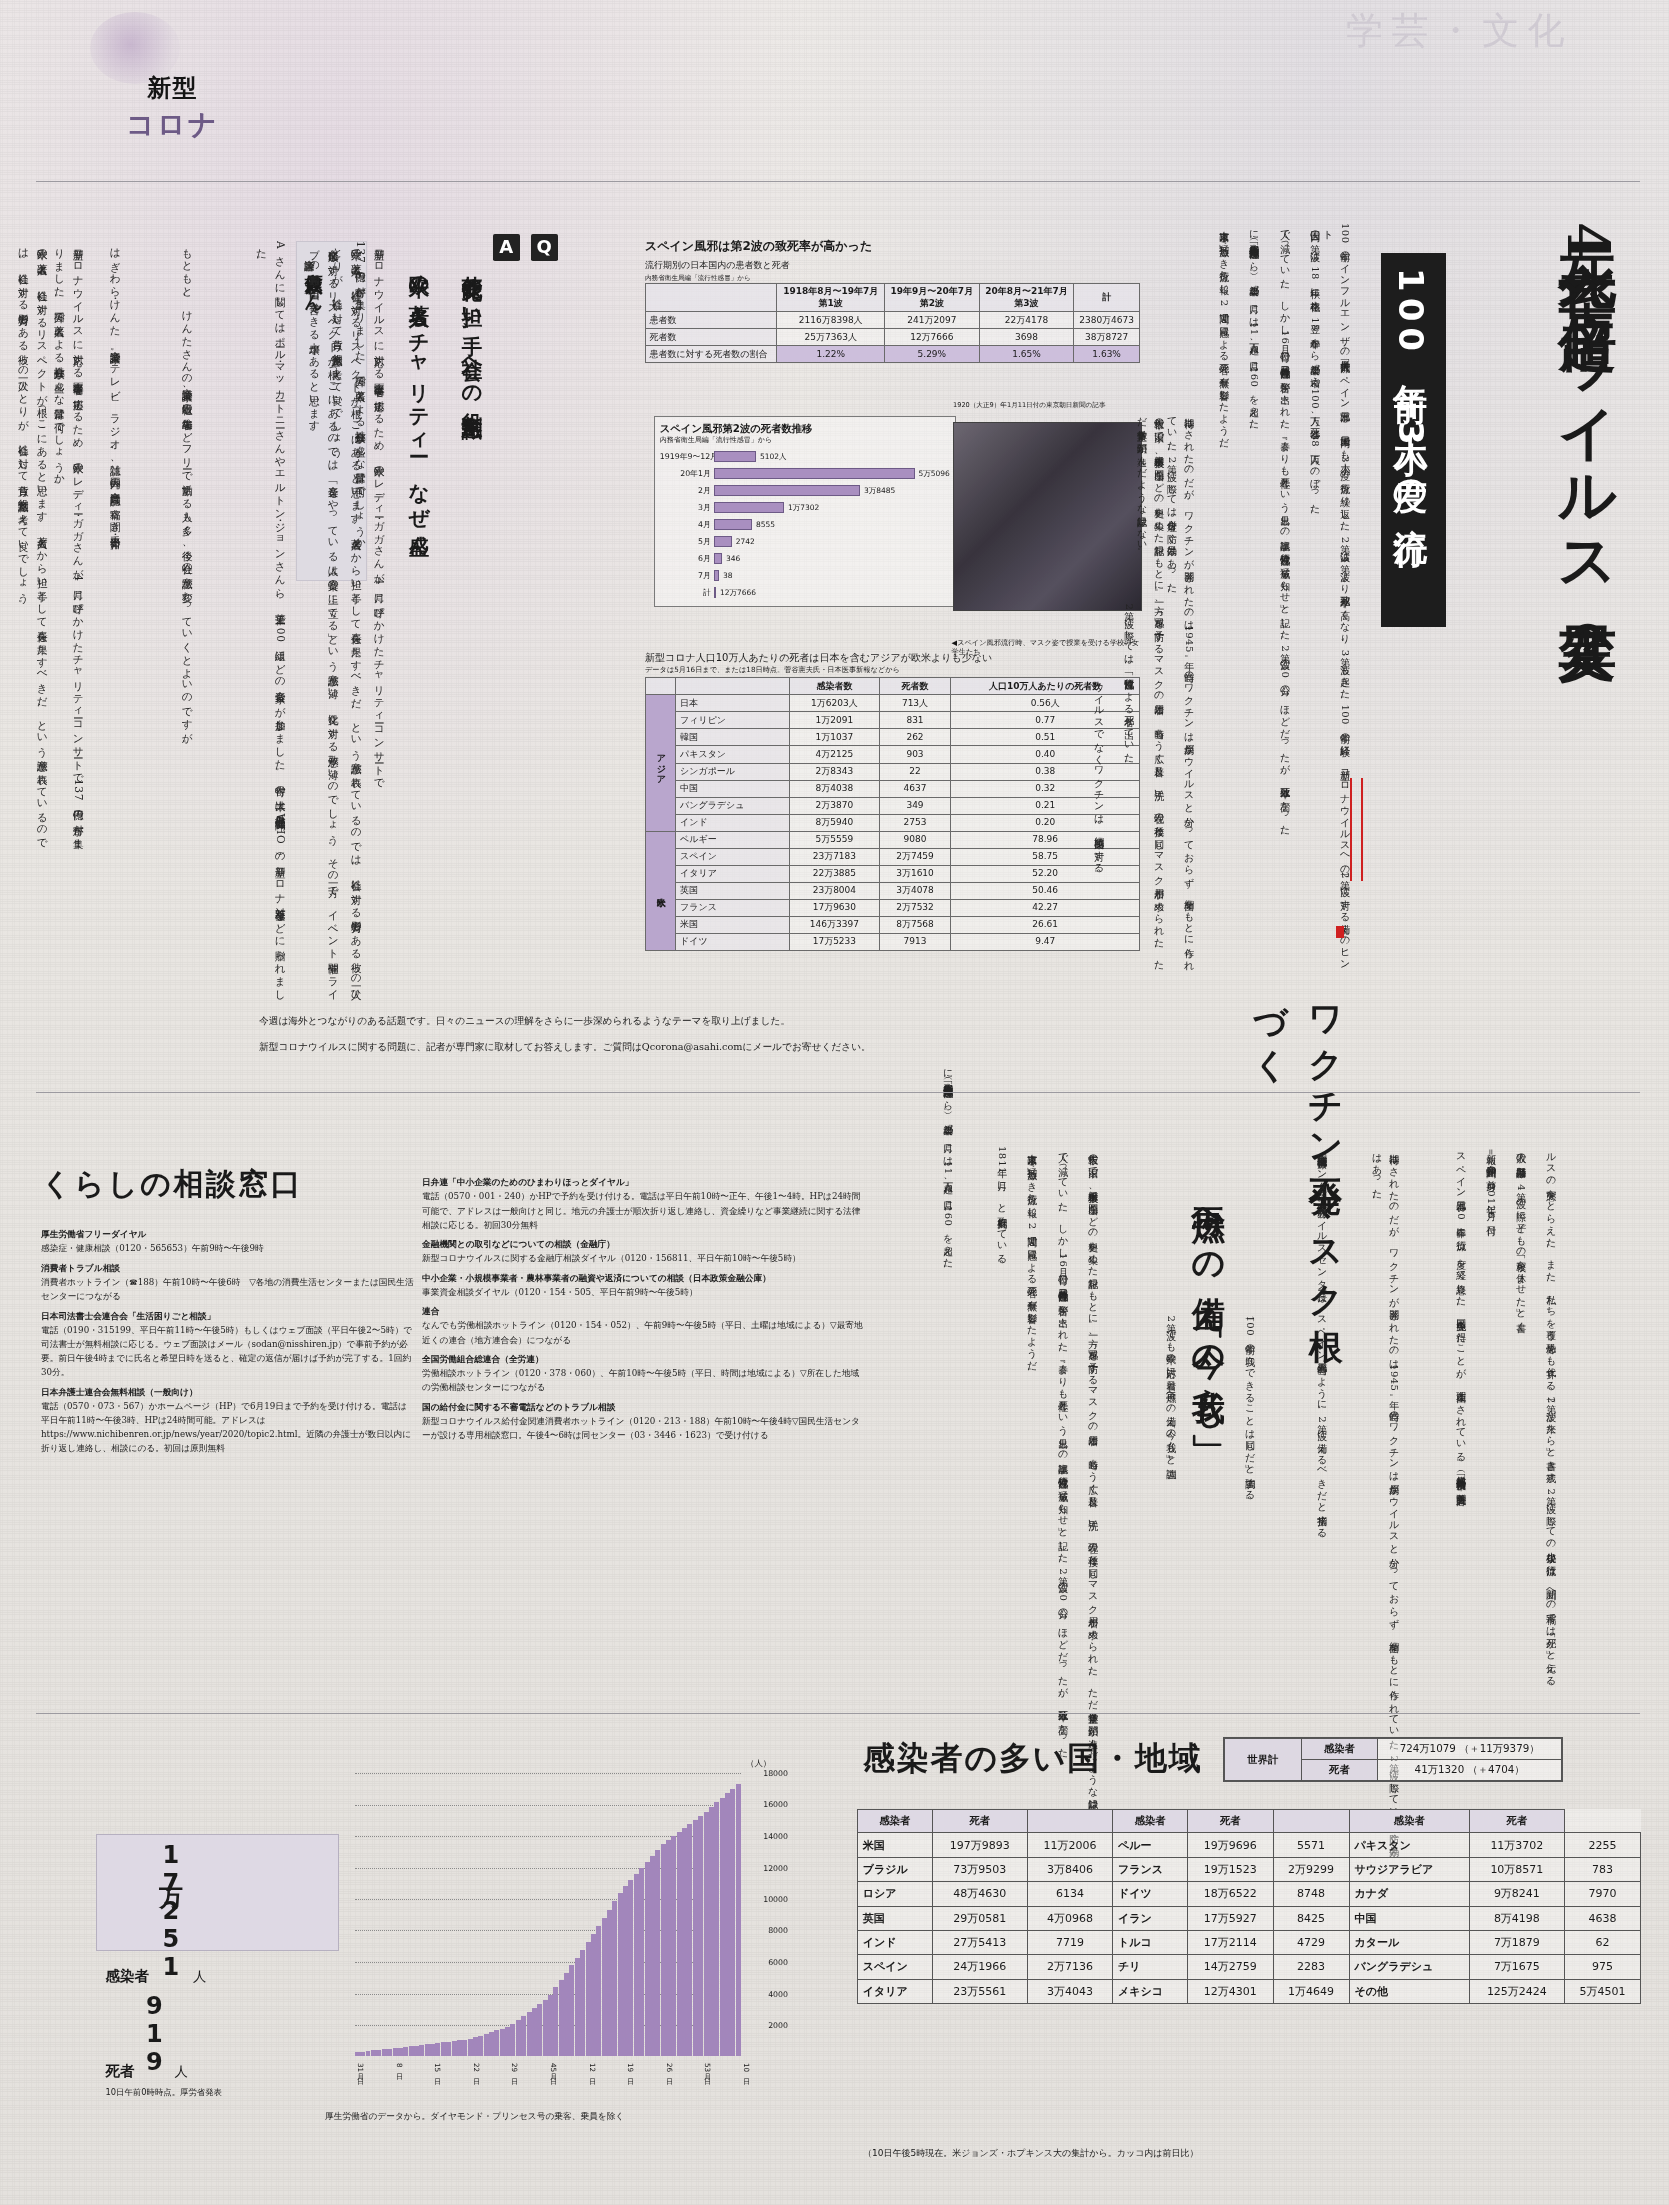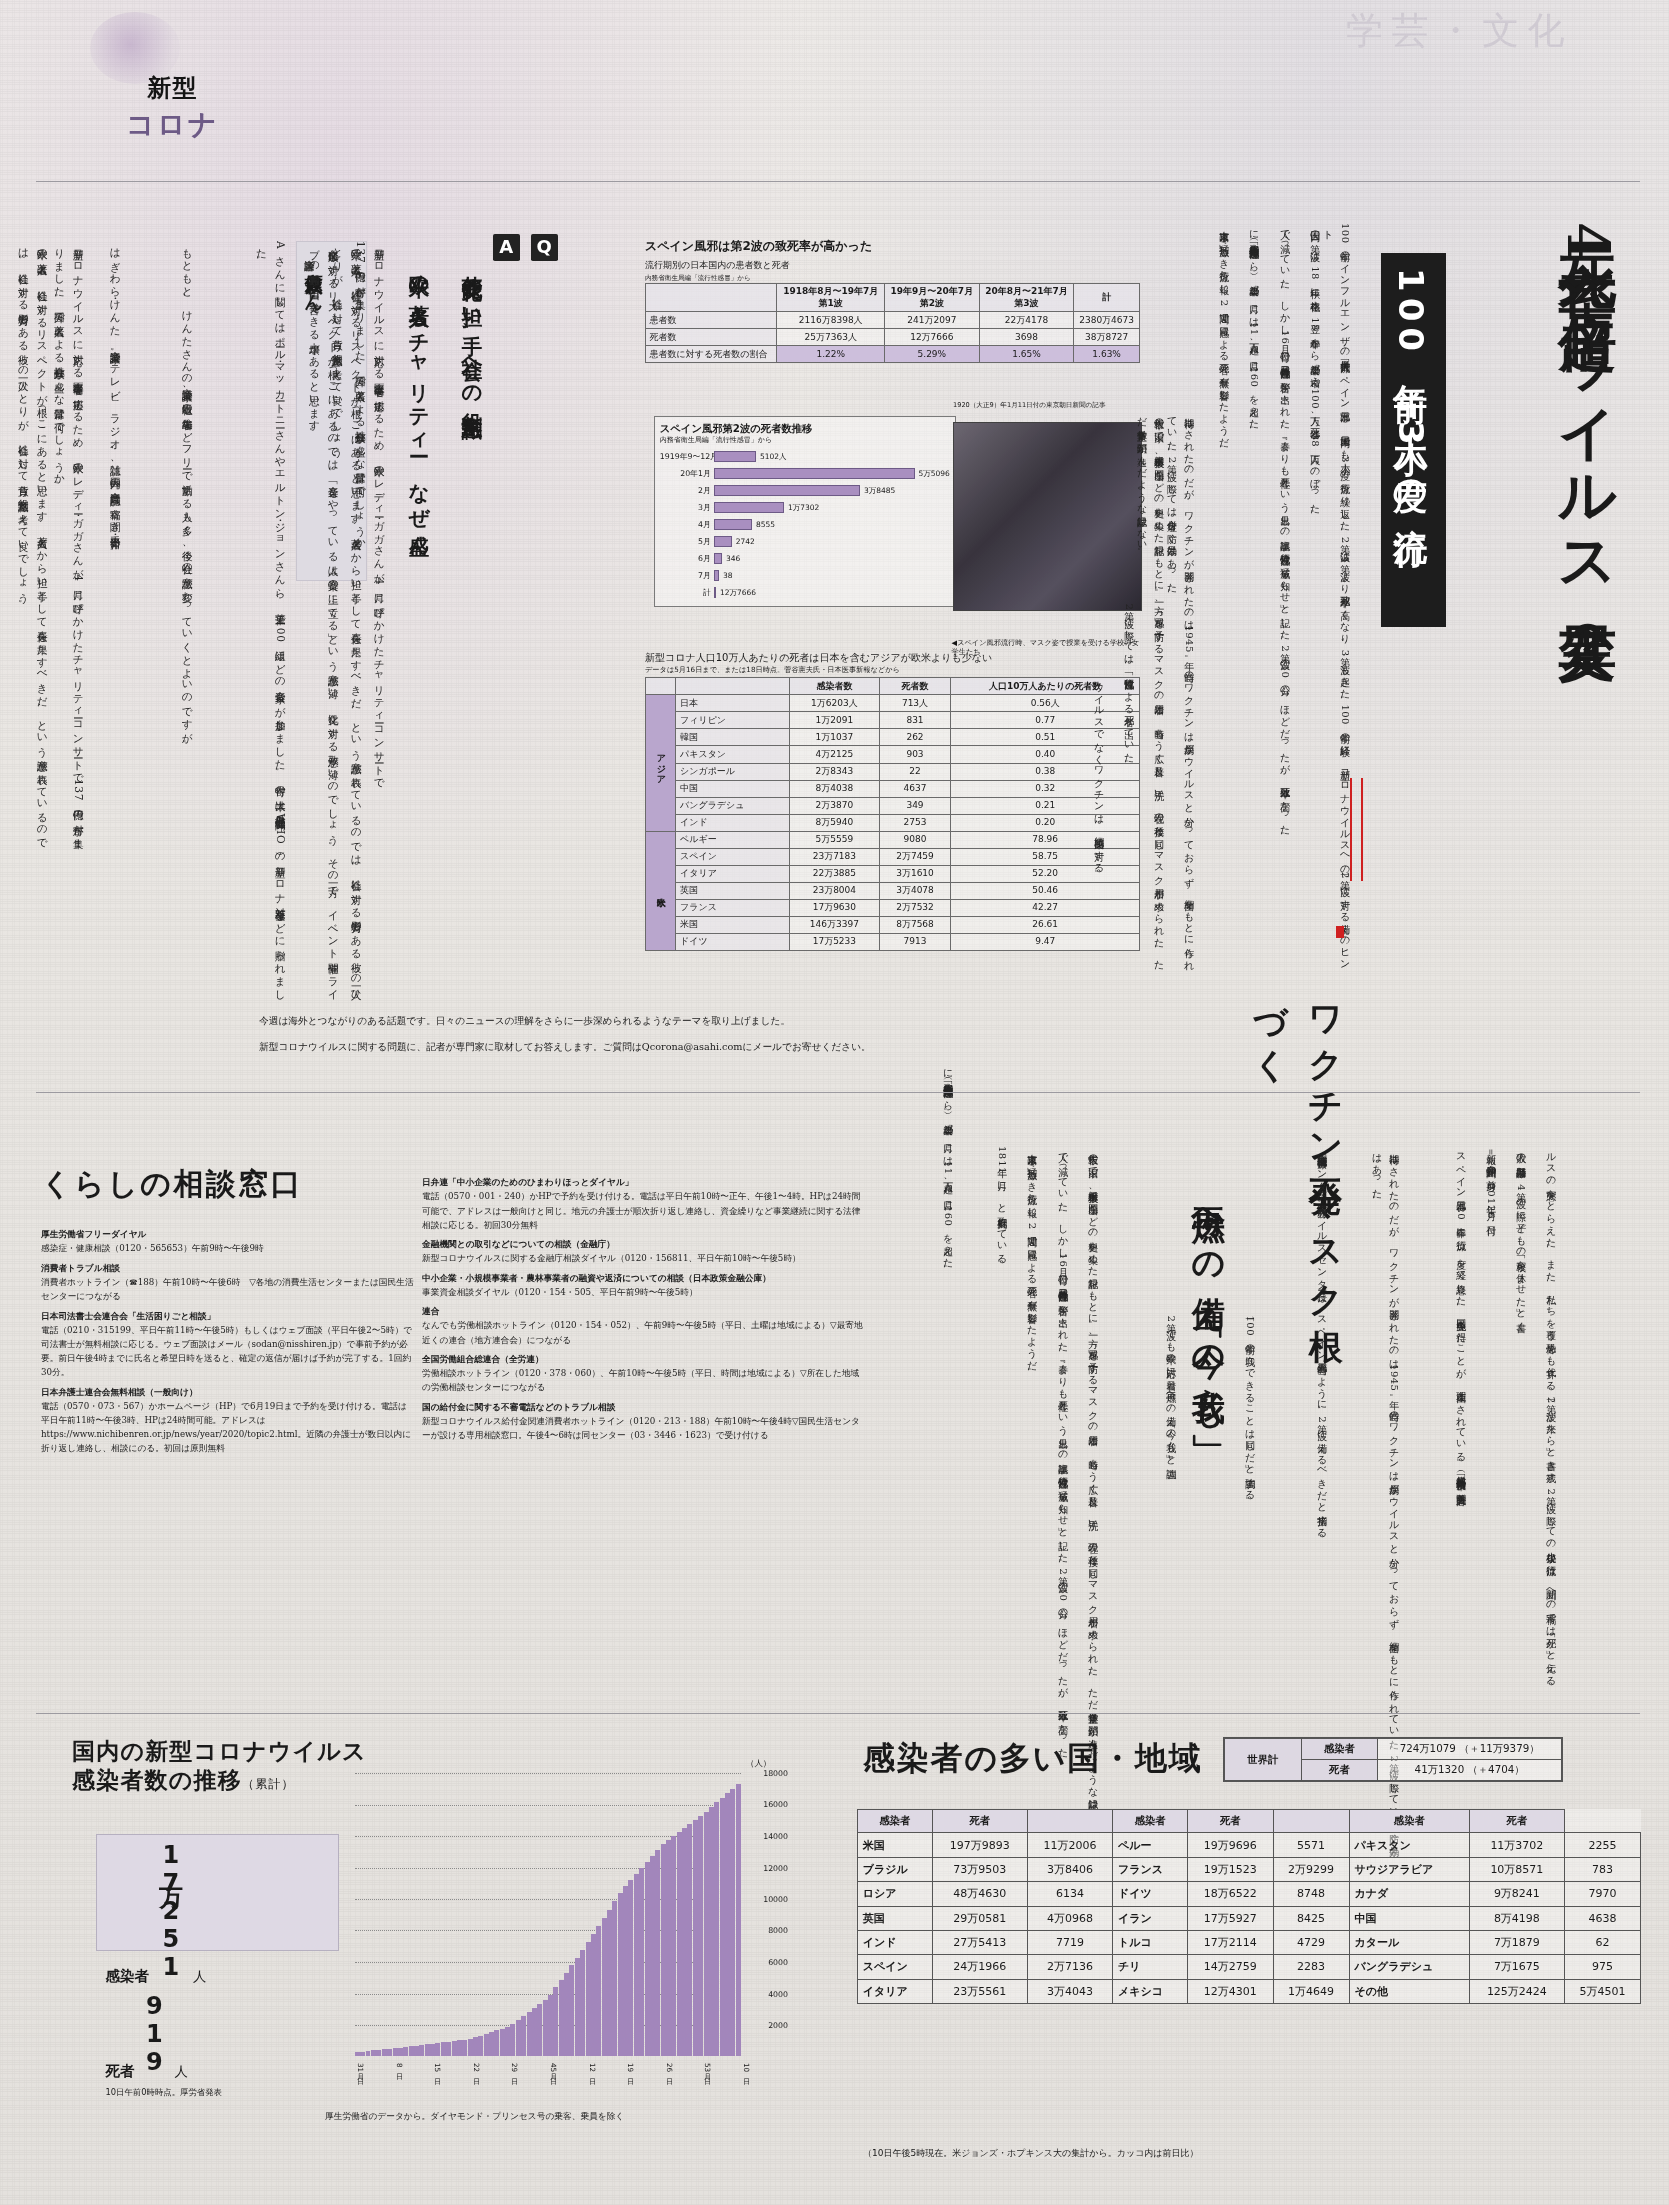--- a/index.html
+++ b/index.html
@@ -437,21 +437,21 @@
   <div class="hairline" style="left:36px;top:1092px;width:1604px;height:1.2px;"></div>
 
   <div id="consult">
     <h2>くらしの相談窓口</h2>
     <div id="consult-left" class="ccol">
         <span class="hd">厚生労働省フリーダイヤル</span>
         <div>感染症・健康相談（0120・565653）午前9時〜午後9時</div>
         <span class="hd">消費者トラブル相談</span>
         <div>消費者ホットライン（☎188）午前10時〜午後6時　▽各地の消費生活センターまたは国民生活センターにつながる</div>
         <span class="hd">日本司法書士会連合会「生活困りごと相談」</span>
-        <div>電話（0210・315199、平日午前11時〜午後5時）もしくはウェブ面談（平日午後2〜5時）で司法書士が無料相談に応じる。ウェブ面談はメール（sodan@nisshiren.jp）で事前予約が必要。前日午後4時までに氏名と希望日時を送ると、確定の返信が届けば予約が完了する。1回約30分。</div>
+        <div>電話（0190・315199、平日午前11時〜午後5時）もしくはウェブ面談（平日午後2〜5時）で司法書士が無料相談に応じる。ウェブ面談はメール（sodan@nisshiren.jp）で事前予約が必要。前日午後4時までに氏名と希望日時を送ると、確定の返信が届けば予約が完了する。1回約30分。</div>
         <span class="hd">日本弁護士連合会無料相談（一般向け）</span>
         <div>電話（0570・073・567）かホームページ（HP）で6月19日まで予約を受け付ける。電話は平日午前11時〜午後3時、HPは24時間可能。アドレスはhttps://www.nichibenren.or.jp/news/year/2020/topic2.html。近隣の弁護士が数日以内に折り返し連絡し、相談にのる。初回は原則無料</div>
       </div>
     <div id="consult-right" class="ccol">
         <span class="hd">日弁連「中小企業のためのひまわりほっとダイヤル」</span>
         <div>電話（0570・001・240）かHPで予約を受け付ける。電話は平日午前10時〜正午、午後1〜4時。HPは24時間可能で、アドレスは一般向けと同じ。地元の弁護士が順次折り返し連絡し、資金繰りなど事業継続に関する法律相談に応じる。初回30分無料</div>
         <span class="hd">金融機関との取引などについての相談（金融庁）</span>
         <div>新型コロナウイルスに関する金融庁相談ダイヤル（0120・156811、平日午前10時〜午後5時）</div>
         <span class="hd">中小企業・小規模事業者・農林事業者の融資や返済についての相談（日本政策金融公庫）</span>
         <div>事業資金相談ダイヤル（0120・154・505、平日午前9時〜午後5時）</div>
@@ -460,24 +460,20 @@
         <span class="hd">全国労働組合総連合（全労連）</span>
         <div>労働相談ホットライン（0120・378・060）、午前10時〜午後5時（平日、時間は地域による）▽所在した地域の労働相談センターにつながる</div>
         <span class="hd">国の給付金に関する不審電話などのトラブル相談</span>
         <div>新型コロナウイルス給付金関連消費者ホットライン（0120・213・188）午前10時〜午後4時▽国民生活センターが設ける専用相談窓口。午後4〜6時は同センター（03・3446・1623）で受け付ける</div>
       </div>
   </div>
 
   <div class="hairline" style="left:36px;top:1713px;width:1604px;height:1.2px;"></div>
 
   <div id="botchart">
-    <div class="t">
-      <span>国内の新型コロナウイルス</span><br>
-      <span>感染者数の推移</span><span class="small">（累計）</span>
-    </div>
     <div id="statbox">
       <div class="r">
         <span class="k">感染者</span>
         <span class="v">1万7251</span>
         <span class="u">人</span>
       </div>
       <div class="r">
         <span class="k">死者</span>
         <span class="v">919</span>
         <span class="u">人</span>

